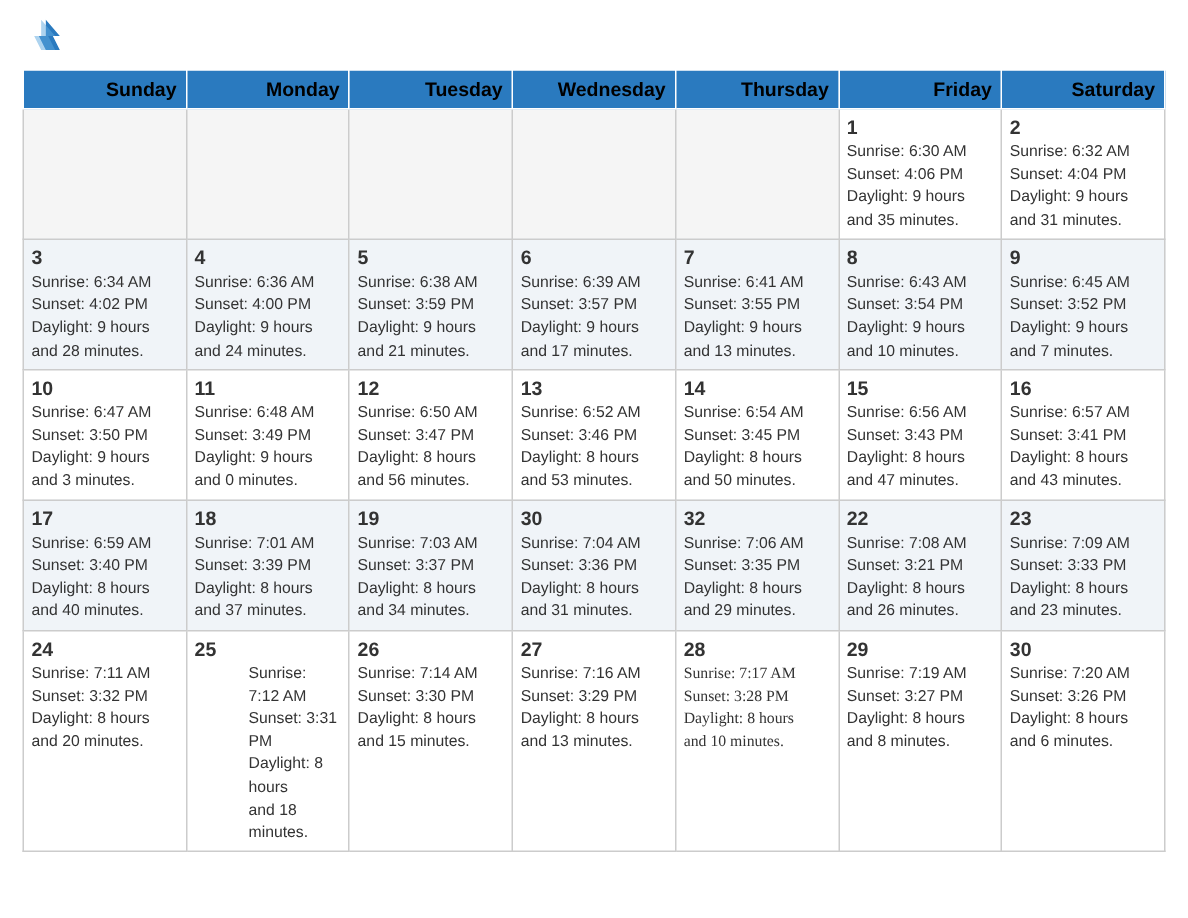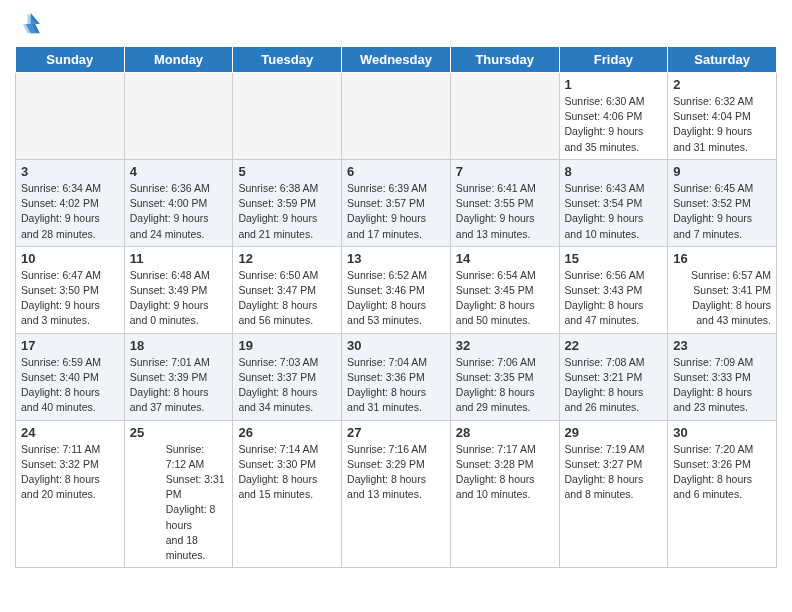--- a/index.html
+++ b/index.html
@@ -48,22 +48,22 @@
       font-size: 14px;
       color: #555;
     }
     table {
       width: 100%;
       border-collapse: collapse;
       table-layout: fixed;
     }
     th {
       background-color: #2a7abf;
-      color: #ffffff;
-      text-align: center;
+      color: #000000;
+      text-align: right;
       padding: 5px 6px;
       font-size: 13px;
       font-weight: bold;
       border: 1px solid #fff;
     }
     td {
       border: 1px solid #ccc;
       vertical-align: top;
       padding: 4px 5px;
       font-size: 10.5px;
@@ -237,21 +237,21 @@
           </td>
           <td>
             <span class="day-num">15</span>
             <div class="day-info" style="white-space: pre-line;">Sunrise: 6:56 AM
 Sunset: 3:43 PM
 Daylight: 8 hours
 and 47 minutes.</div>
           </td>
           <td>
             <span class="day-num">16</span>
-            <div class="day-info" style="white-space: pre-line; text-align: right;">Sunrise: 6:57 AM
+            <div class="day-info" style="white-space: pre-line;">Sunrise: 6:57 AM
 Sunset: 3:41 PM
 Daylight: 8 hours
 and 43 minutes.</div>
           </td>
         </tr>
         <tr>
           <td>
             <span class="day-num">17</span>
             <div class="day-info" style="white-space: pre-line;">Sunrise: 6:59 AM
 Sunset: 3:40 PM
@@ -325,21 +325,21 @@
           </td>
           <td>
             <span class="day-num">27</span>
             <div class="day-info" style="white-space: pre-line;">Sunrise: 7:16 AM
 Sunset: 3:29 PM
 Daylight: 8 hours
 and 13 minutes.</div>
           </td>
           <td>
             <span class="day-num">28</span>
-            <div class="day-info" style="white-space: pre-line;">Sunrise: 7:17 AM
+            <div class="day-info" style="white-space: pre-line; font-family: Liberation Serif, serif;">Sunrise: 7:17 AM
 Sunset: 3:28 PM
 Daylight: 8 hours
 and 10 minutes.</div>
           </td>
           <td>
             <span class="day-num">29</span>
             <div class="day-info" style="white-space: pre-line;">Sunrise: 7:19 AM
 Sunset: 3:27 PM
 Daylight: 8 hours
 and 8 minutes.</div>

